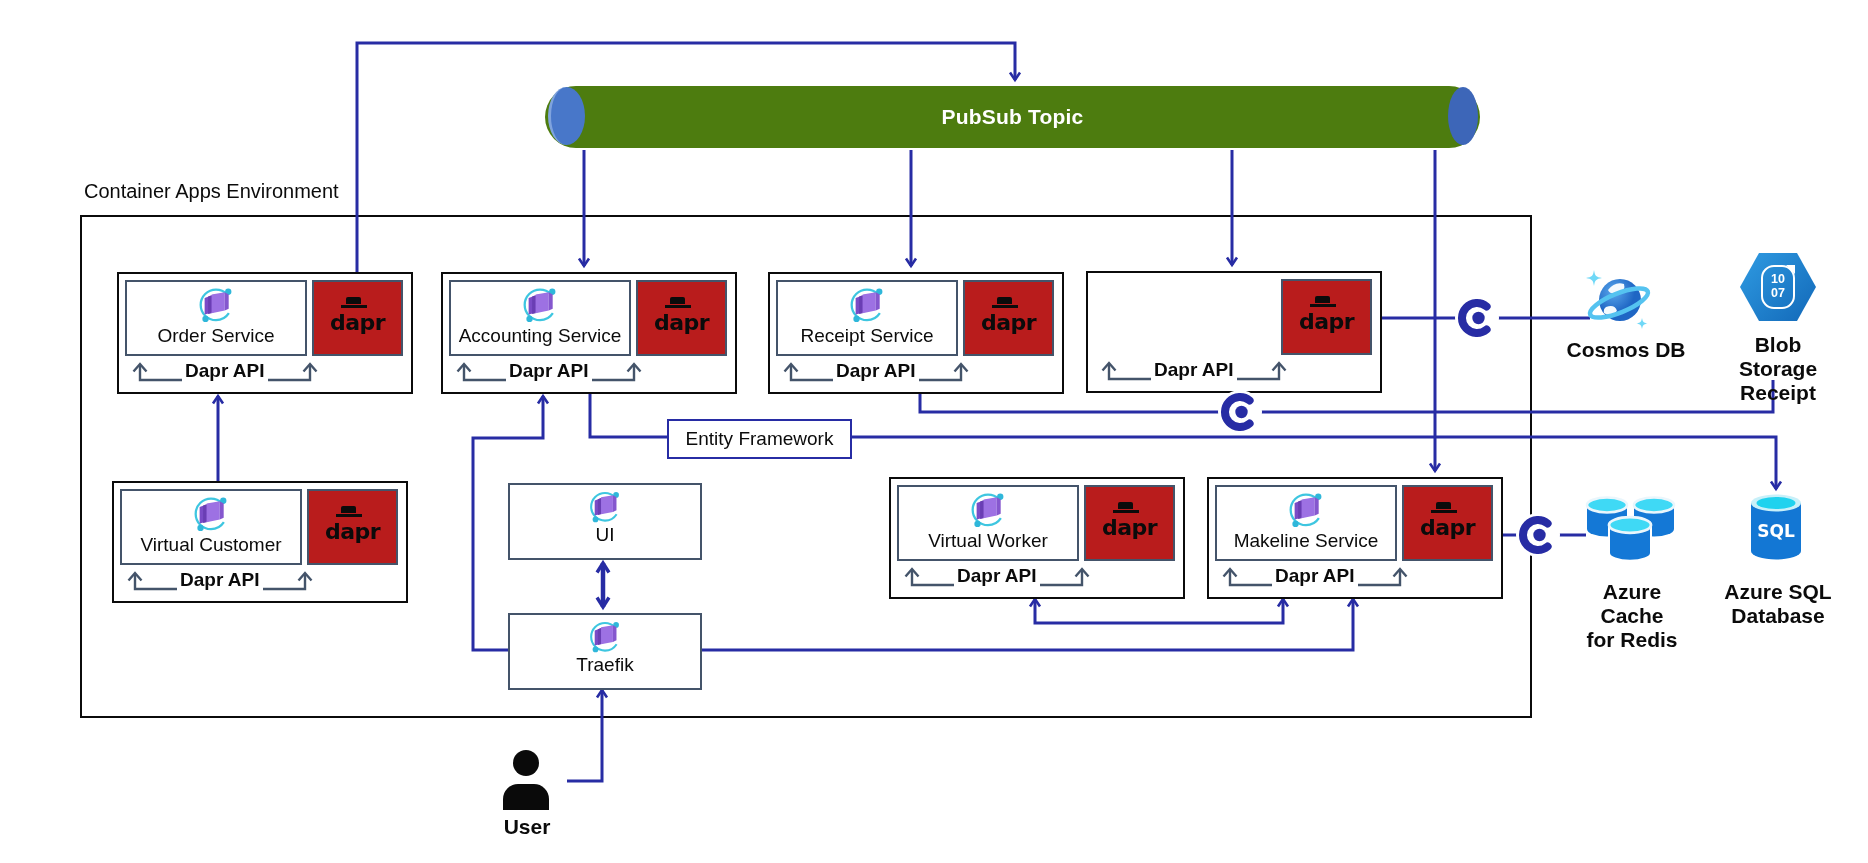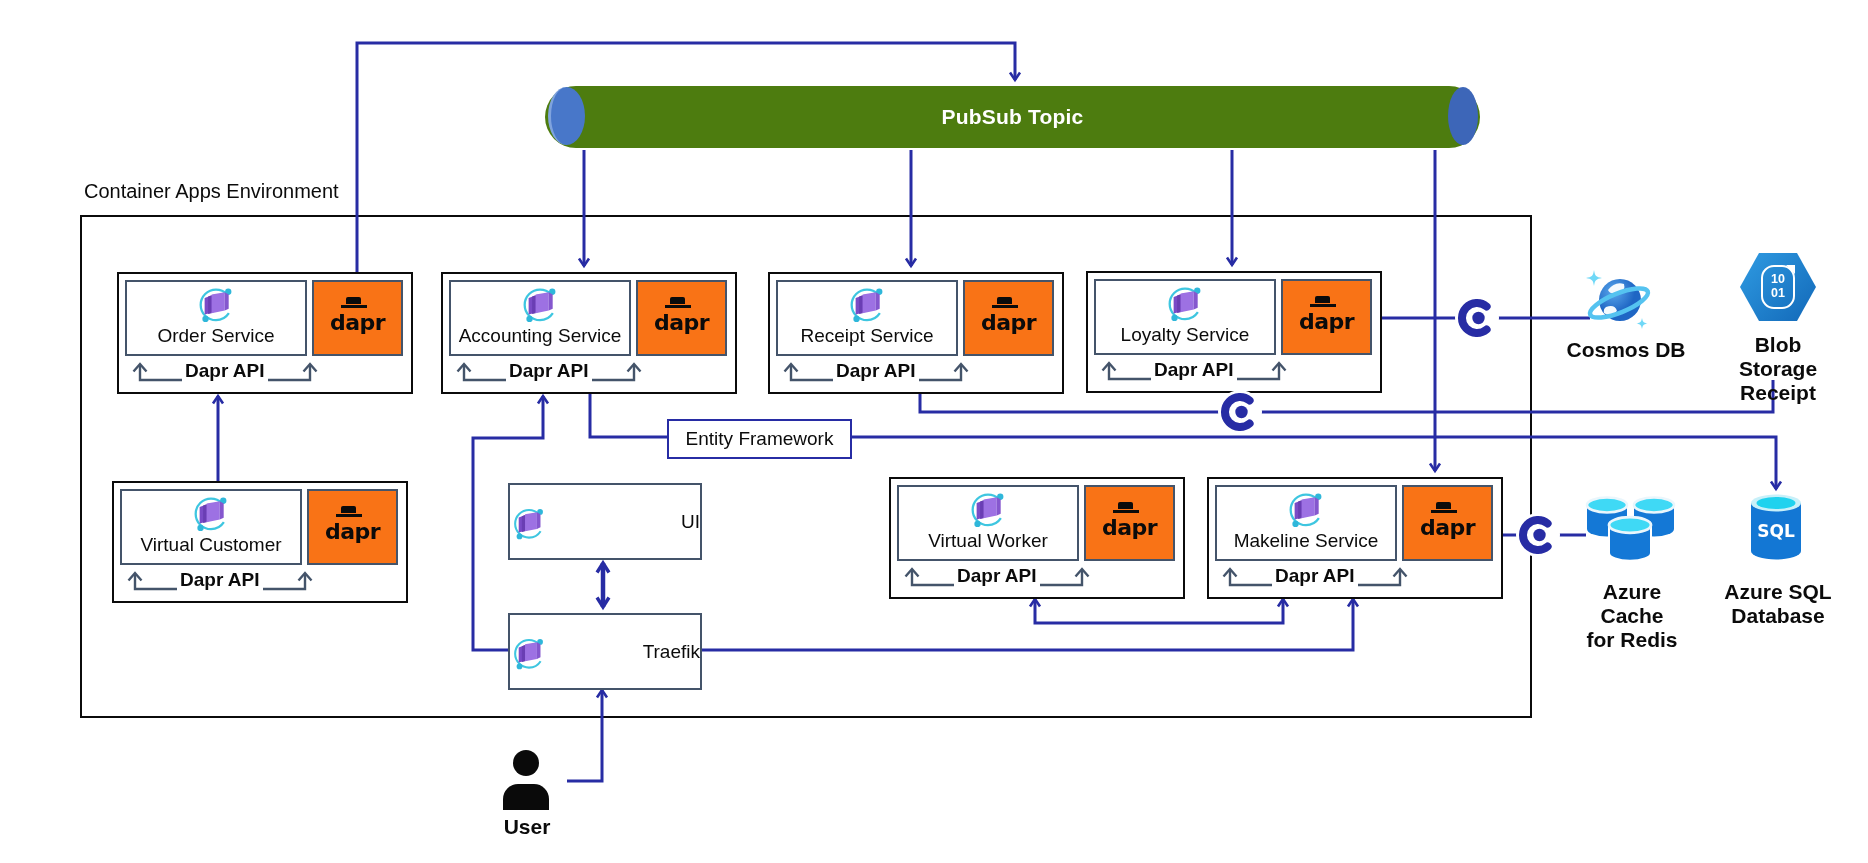--- a/index.html
+++ b/index.html
@@ -16,32 +16,32 @@
           background:#4877C9;border-left:3px solid #7FA3DE;}
   .pubsub .capr{position:absolute;right:2px;top:1px;width:30px;height:58px;border-radius:50%;
           background:#3D66B8;}
   .pubsub span{color:#fff;font-weight:700;font-size:21px;letter-spacing:.2px;z-index:1;}
   .grp{position:absolute;width:292px;height:118px;background:#fff;border:2.6px solid #0b0b0b;z-index:3;}
   .svc{position:absolute;left:6px;top:6px;width:178px;height:72px;border:2.4px solid #44546A;
        display:flex;flex-direction:column;align-items:center;justify-content:flex-start;background:#fff;}
   .ca-ic{width:42px;height:42px;margin-top:1px;flex:0 0 auto;}
   .svc-n{font-size:19px;line-height:1;margin-top:1px;white-space:nowrap;}
   .dapr{position:absolute;left:193px;top:6px;width:87px;height:72px;border:2.4px solid #44546A;
-        display:flex;align-items:center;justify-content:center;background:#f97316;}
+        display:flex;align-items:center;justify-content:center;background:#b91c1c;}
   .dlogo{position:relative;padding-top:9px;line-height:1;}
   .dword{font-family:"DejaVu Sans",sans-serif;font-weight:800;font-size:22px;letter-spacing:-.5px;}
   .dhat{position:absolute;left:11px;top:-6px;width:26px;display:block;}
   .dhat .crown{display:block;width:15px;height:7px;background:#0b0b0b;border-radius:2px 2px 0 0;margin:0 auto;}
   .dhat .brim{display:block;width:26px;height:3px;background:#0b0b0b;margin-top:1.5px;}
   .api{position:absolute;left:0;right:0;top:82px;height:30px;display:flex;align-items:center;
        justify-content:flex-start;padding:0 8px;}
   .api-t{font-size:19px;font-weight:700;}
   .aw{width:58px;height:26px;flex:0 0 auto;}
   .plainbox{position:absolute;width:190px;height:73px;border:2.4px solid #44546A;background:#fff;z-index:3;
-        display:flex;flex-direction:row;align-items:center;justify-content:space-between;}
+        display:flex;flex-direction:column;align-items:center;justify-content:flex-start;}
   .plainbox .ca-ic{width:38px;height:38px;margin-top:2px;}
   .plainbox .svc-n{margin-top:0;}
   .efbox{position:absolute;left:667px;top:419px;width:181px;height:36px;border:2.6px solid #272CA4;
          background:#fff;z-index:3;display:flex;align-items:center;justify-content:center;font-size:19px;}
   .exlabel{position:absolute;z-index:3;text-align:center;font-size:21px;font-weight:600;line-height:1.15;}
   .c-ic{position:absolute;width:48px;height:48px;z-index:4;}
   .exicon{position:absolute;z-index:3;}
   .hex{position:absolute;left:1740px;top:253px;width:76px;height:68px;z-index:3;
        background:linear-gradient(135deg,#2F9BE2,#1268B8);
        clip-path:polygon(25% 0,75% 0,100% 50%,75% 100%,25% 100%,0 50%);
@@ -201,26 +201,20 @@
           <use href="#sym-aw-l"></use>
         </svg>
       <span class="api-t">Dapr API</span>
       <svg class="aw">
           <use href="#sym-aw-r"></use>
         </svg>
     </div>
   </div>
 
   <div class="grp" style="left:1086px;top:271px">
-    <div class="svc">
-      <svg class="ca-ic">
-          <use href="#sym-ca"></use>
-        </svg>
-      <span class="svc-n">Loyalty Service</span>
-    </div>
     <div class="dapr">
       <span class="dlogo">
         <i class="dhat">
             <b class="crown"></b>
             <b class="brim"></b>
           </i>
         <span class="dword">dapr</span>
       </span>
     </div>
     <div class="api">
@@ -357,21 +351,21 @@
     <ellipse cx="39" cy="37" rx="31" ry="9.5" transform="rotate(-22 39 37)" fill="none" stroke="#55C3F0" stroke-width="4.5"></ellipse>
   </svg>
   <div class="exlabel" style="left:1566px;top:338px;width:120px">
     <span>Cosmos DB</span>
   </div>
 
   <div class="hex">
     <div class="doc">
       <i></i>
       <b>10</b>
-      <b>01</b>
+      <b>07</b>
     </div>
   </div>
   <div class="exlabel" style="left:1716px;top:333px;width:124px">
     <div>Blob Storage</div>
     <div>Receipt</div>
   </div>
 
   <svg class="exicon" style="left:1584px;top:493px" width="94" height="78" viewBox="0 0 94 78">
     <path d="M 3 12 v 24 a 20 7.5 0 0 0 40 0 v -24 z" fill="#1478D6"></path>
     <ellipse cx="23" cy="12" rx="20" ry="7.5" fill="#3FD9F5" stroke="#EAF6FC" stroke-width="2.6"></ellipse>

